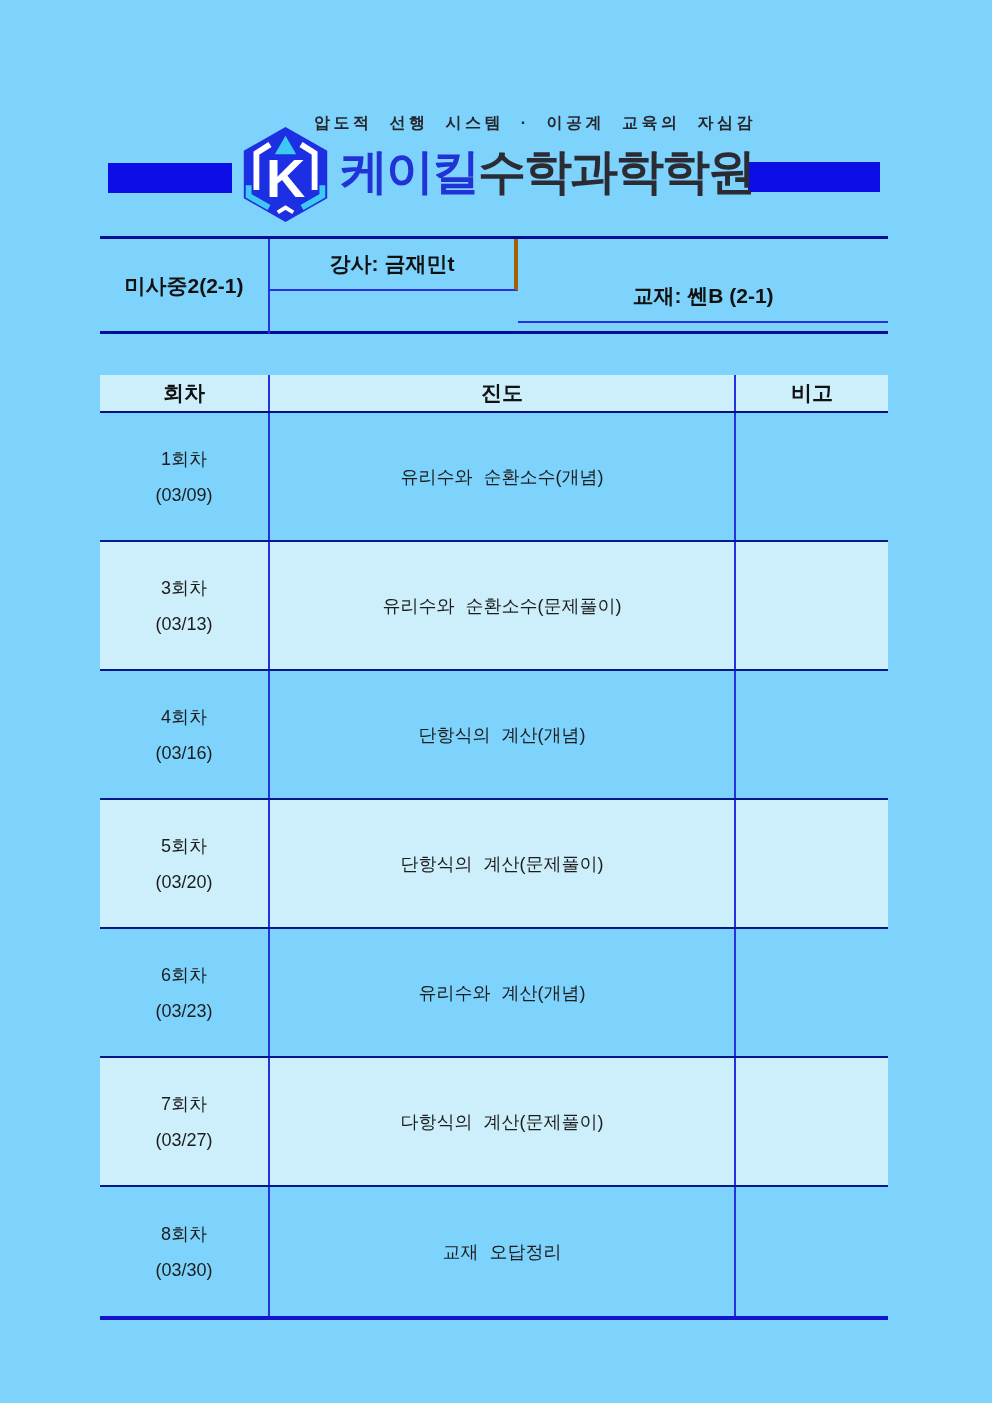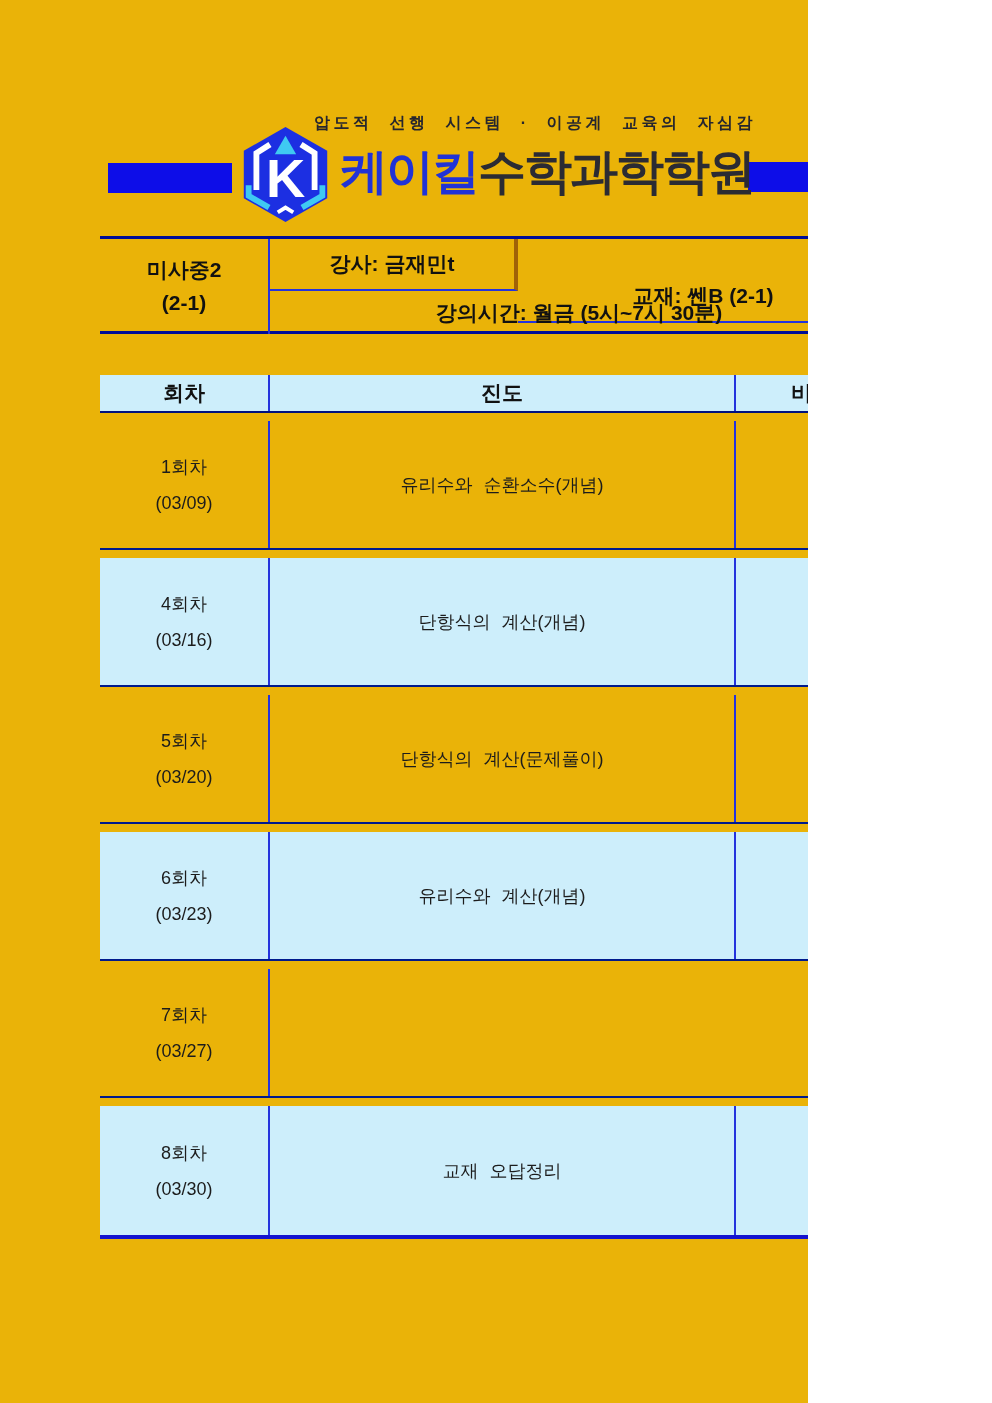--- a/index.html
+++ b/index.html
@@ -1,18 +1,18 @@
 <!DOCTYPE html>
 <html><head>
 <meta charset="utf-8">
 <style>
   * { margin:0; padding:0; box-sizing:border-box; }
   html,body { background:#ffffff; }
   .page {
-    position:relative; width:808px; height:1403px; background:#eab308;
+    position:relative; width:992px; height:1403px; background:#7dd3fc;
     font-family:"Liberation Sans", sans-serif; overflow:hidden;
   }
 
   
   .tagline {
     position:absolute; left:300px; top:113px; width:470px;
     text-align:center; font-size:16px; font-weight:bold; color:#26262e;
     letter-spacing:3.5px; word-spacing:9px; white-space:nowrap;
   }
   .bar { position:absolute; height:30px; background:#0d0de8; }
@@ -29,21 +29,21 @@
 
   
   .tbl { position:absolute; left:100px; top:236px; width:788px; }
   .t-topline { height:3px; background:#000d96; }
   .t-bottomline { height:4px; background:#1414cf; }
 
   .info { position:relative; height:95px; border-bottom:3px solid #000d96; }
   .cell-class {
     position:absolute; left:0; top:0; width:170px; height:95px;
     border-right:2px solid #2433dd;
-    display:flex; flex-direction:column; align-items:center; justify-content:center;
+    display:flex; flex-direction:row; align-items:center; justify-content:center;
     font-size:21px; font-weight:bold; color:#111; line-height:1.55;
   }
   .cell-teacher {
     position:absolute; left:170px; top:0; width:248px; height:52px;
     border-right:4px solid #a16207; border-bottom:2px solid #2433dd;
     display:flex; align-items:center; justify-content:center;
     font-size:21px; font-weight:bold; color:#111;
   }
   .cell-textbook {
     position:absolute; left:418px; top:0; width:370px; height:52px;
@@ -59,21 +59,21 @@
 
   .colhead {
     display:flex; height:38px; background:#cdeefb;
     border-bottom:2px solid #00117f;
     font-size:21px; font-weight:bold; color:#111;margin-top:41px;
   }
   .colhead .c1, .colhead .c2 { border-right:2px solid #2433dd; }
   .c1 { width:170px; } .c2 { width:466px;text-align:right; } .c3 { width:152px; }
   .colhead div { display:flex; align-items:center; justify-content:center; }
 
-  .rows .row { display:flex; height:129px; border-bottom:2px solid #001a8c;margin-top:8px; }
+  .rows .row { display:flex; height:129px; border-bottom:2px solid #001a8c; }
   .rows .row:last-child { border-bottom:none; }
   .rows .row:nth-child(even) { background:#cdeefb; }
   .row .c1 {
     border-right:2px solid #2433dd;
     display:flex; flex-direction:column; align-items:center; justify-content:center;
     font-size:18px; color:#1c1c1c; gap:14px;
   }
   .row .c2 {
     border-right:2px solid #2433dd;
     display:flex; align-items:center; justify-content:center;
@@ -108,36 +108,43 @@
   <div class="tbl">
     <div class="t-topline"></div>
 
     <div class="info">
       <div class="cell-class">
         <span>미사중2</span>
         <span>(2-1)</span>
       </div>
       <div class="cell-teacher">강사: 금재민t</div>
       <div class="cell-textbook">교재: 쎈B (2-1)</div>
-      <div class="cell-time">강의시간: 월금 (5시~7시 30분)</div>
     </div>
 
     <div class="colhead">
       <div class="c1">회차</div>
       <div class="c2">진도</div>
       <div class="c3">비고</div>
     </div>
 
     <div class="rows">
       <div class="row">
         <div class="c1">
           <span>1회차</span>
           <span>(03/09)</span>
         </div>
         <div class="c2">유리수와 순환소수(개념)</div>
+        <div class="c3"></div>
+      </div>
+      <div class="row">
+        <div class="c1">
+          <span>3회차</span>
+          <span>(03/13)</span>
+        </div>
+        <div class="c2">유리수와 순환소수(문제풀이)</div>
         <div class="c3"></div>
       </div>
       <div class="row">
         <div class="c1">
           <span>4회차</span>
           <span>(03/16)</span>
         </div>
         <div class="c2">단항식의 계산(개념)</div>
         <div class="c3"></div>
       </div>
@@ -155,20 +162,21 @@
           <span>(03/23)</span>
         </div>
         <div class="c2">유리수와 계산(개념)</div>
         <div class="c3"></div>
       </div>
       <div class="row">
         <div class="c1">
           <span>7회차</span>
           <span>(03/27)</span>
         </div>
+        <div class="c2">다항식의 계산(문제풀이)</div>
         <div class="c3"></div>
       </div>
       <div class="row">
         <div class="c1">
           <span>8회차</span>
           <span>(03/30)</span>
         </div>
         <div class="c2">교재 오답정리</div>
         <div class="c3"></div>
       </div>

